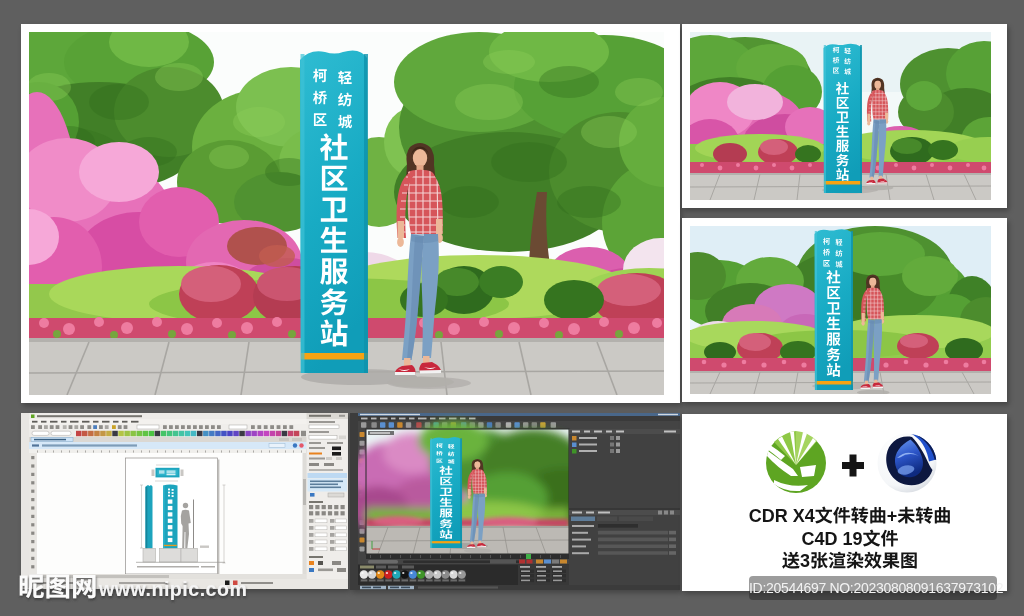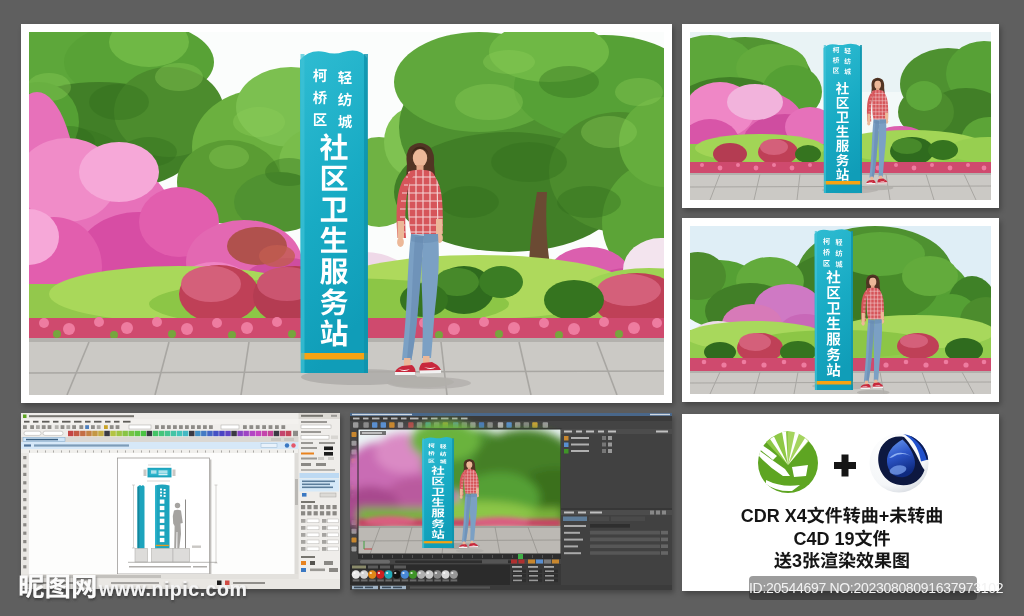--- a/index.html
+++ b/index.html
@@ -1,20 +1,20 @@
 <!DOCTYPE html>
 <html><head>
 <meta charset="utf-8">
 <style>
   html,body{margin:0;padding:0;width:1024px;height:616px;background:#5f5f5f;overflow:hidden;}
   body{position:relative;font-family:"Liberation Sans",sans-serif;}
-  .panel{position:absolute;background:#fff;box-shadow:2px 3px 5px rgba(0,0,0,0.28);}
+  .panel{position:absolute;background:#fff;box-shadow:2px 3px 5px rgba(0,0,0,0.28);padding-left:8px;}
   .photo{position:absolute;overflow:hidden;}
   #wm{position:absolute;left:15px;top:570px;}
-  #idbar{position:absolute;left:749px;top:576px;width:228px;height:24px;background:rgba(35,35,35,0.45);
+  #idbar{position:absolute;left:749px;top:576px;width:248px;height:24px;background:rgba(35,35,35,0.45);
       border-radius:4px;color:#f2f2f2;font-size:14px;letter-spacing:-0.3px;line-height:24px;text-align:right;white-space:nowrap;}
 </style>
 </head>
 <body>
 <svg width="0" height="0" style="position:absolute">
     <defs>
 <path id="u67EF" d="M391 804V693H781V50C781 33 774 28 755 27C736 26 672 26 612 29C628 -5 646 -57 651 -90C739 -90 803 -87 844 -68C885 -50 899 -17 899 49V693H967V804ZM532 485H613V294H532ZM434 586V134H532V193H716V586ZM171 850V659H45V548H167C136 438 81 317 20 251C38 218 64 165 74 132C109 178 143 246 171 320V-89H284V357C307 319 329 282 342 254L413 354C395 378 321 474 284 516V548H384V659H284V850Z"></path>
 <path id="u6865" d="M169 850V663H40V552H162C133 431 80 290 19 212C39 180 65 125 76 91C111 142 142 216 169 297V-89H278V375C296 338 313 301 322 276L374 336C395 312 426 267 437 244C463 261 488 279 510 300V250C510 166 491 63 356 -12C380 -27 425 -70 442 -93C590 -6 624 134 624 246V336H546C585 379 617 429 642 486H726C751 433 783 380 820 334H736V-84H856V293C872 277 888 262 904 250C922 277 957 317 982 336C929 369 877 426 840 486H961V593H682C692 628 701 666 708 705C785 714 860 727 923 743L854 842C743 813 572 793 420 784C432 757 447 714 450 686C495 687 543 690 590 694C584 658 575 625 564 593H402V486H515C483 434 442 390 391 356C375 384 304 487 278 520V552H380V663H278V850Z"></path>
 <path id="u533A" d="M931 806H82V-61H958V54H200V691H931ZM263 556C331 502 408 439 482 374C402 301 312 238 221 190C248 169 294 122 313 98C400 151 488 219 571 297C651 224 723 154 770 99L864 188C813 243 737 312 655 382C721 454 781 532 831 613L718 659C676 588 624 519 565 456C489 517 412 577 346 628Z"></path>
 <path id="u8F7B" d="M73 310C81 319 119 325 151 325H229V213C153 202 83 192 28 185L52 70L229 102V-84H339V122L428 138L422 242L339 229V325H418V433H339V577H229V433H172C196 492 220 559 241 629H427V741H272C279 770 285 800 291 829L177 850C172 814 166 777 158 741H41V629H132C114 564 97 512 89 491C71 446 58 418 37 412C49 384 67 331 73 310ZM462 800V692H746C667 586 538 499 402 453C427 428 461 382 476 352C551 382 624 421 689 469C764 430 844 384 887 351L959 446C918 475 847 512 778 545C840 606 891 679 926 763L842 805L820 800ZM462 337V228H634V44H412V-67H962V44H755V228H919V337Z"></path>

